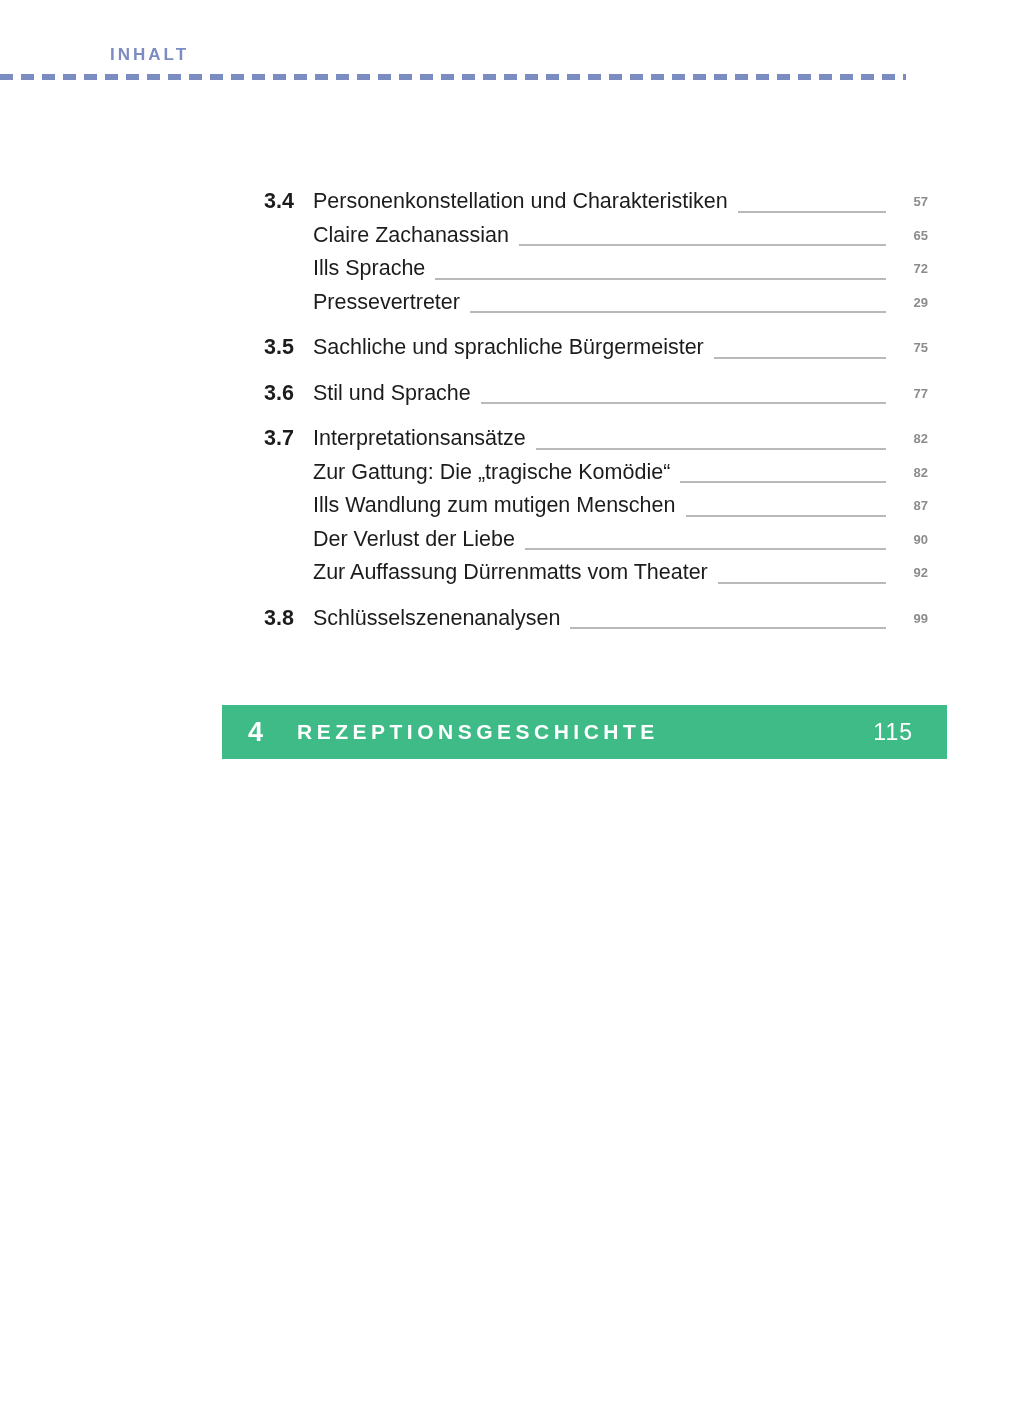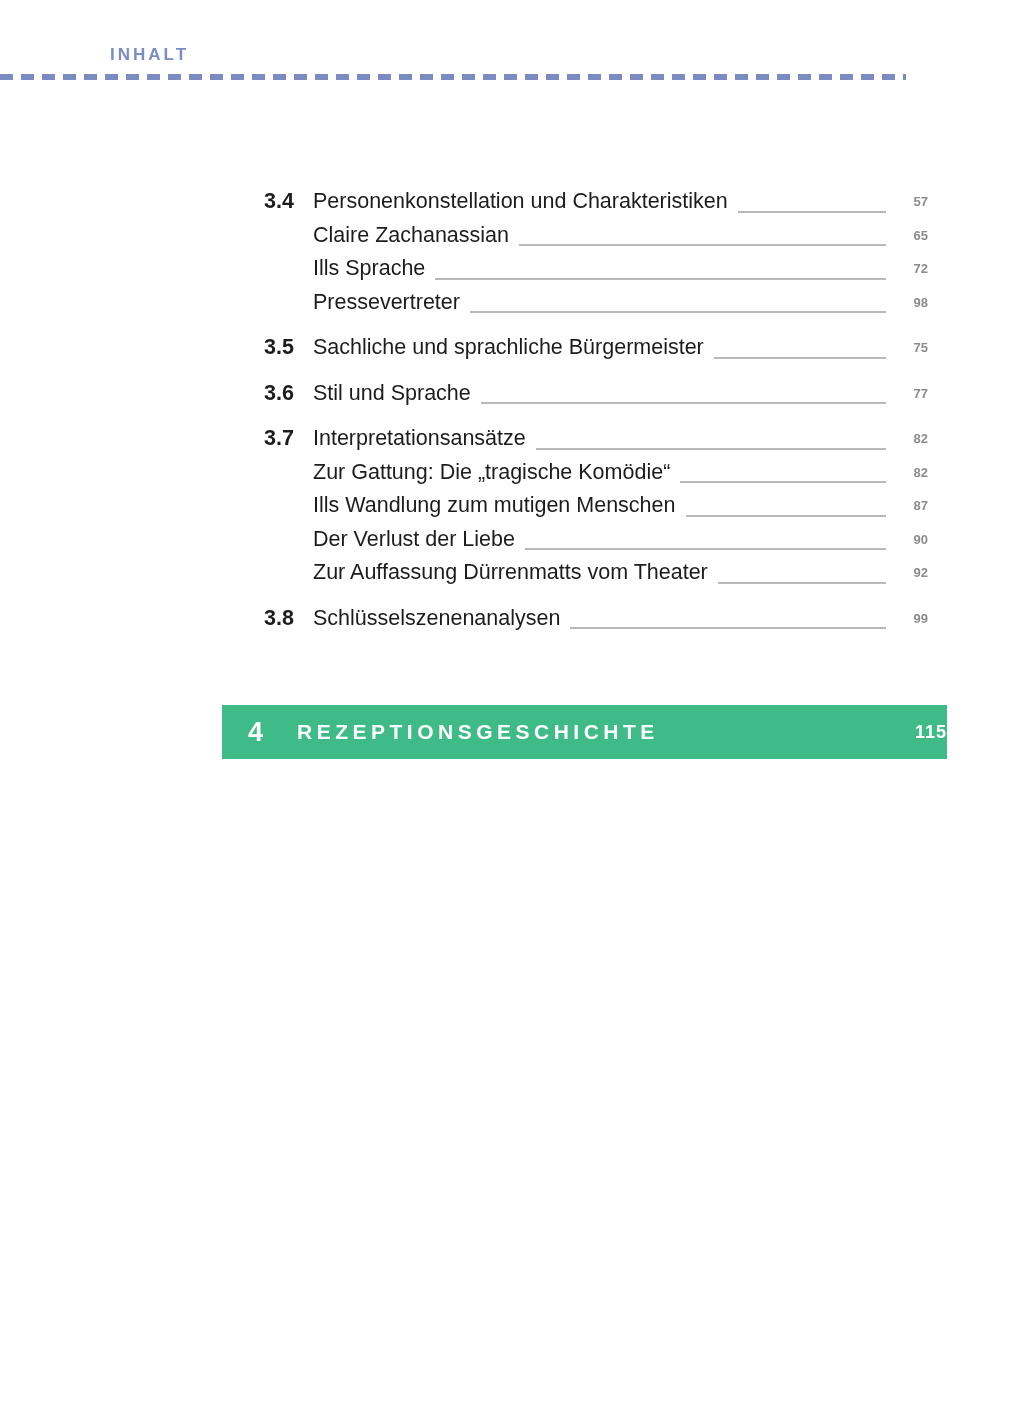--- a/index.html
+++ b/index.html
@@ -82,22 +82,23 @@
     width: 49px; flex: 0 0 49px;
     font-size: 27px; font-weight: bold;
   }
   .banner-label {
     flex: 1 1 auto;
     font-size: 21px;
     font-weight: 700;
     letter-spacing: 4.5px;
   }
   .banner-page {
-    font-size: 18px;
-    font-weight: bold;
+    margin-right: 34px;
+    font-size: 23px;
+    font-weight: normal;
     letter-spacing: 1px;
   }
 </style>
 </head>
 <body>
 
 <div class="page">
 
   <div class="header-title">INHALT</div>
 
@@ -124,21 +125,21 @@
     <span class="toc-num"></span>
     <span class="toc-label">Ills Sprache</span>
     <span class="toc-leader"></span>
     <span class="toc-page">72</span>
   </div>
 
   <div class="toc-row">
     <span class="toc-num"></span>
     <span class="toc-label">Pressevertreter</span>
     <span class="toc-leader"></span>
-    <span class="toc-page">98</span>
+    <span class="toc-page">29</span>
   </div>
 
   <div class="toc-row section">
     <span class="toc-num">3.5</span>
     <span class="toc-label">Sachliche und sprachliche Bürgermeister</span>
     <span class="toc-leader"></span>
     <span class="toc-page">75</span>
   </div>
 
   <div class="toc-row section">

